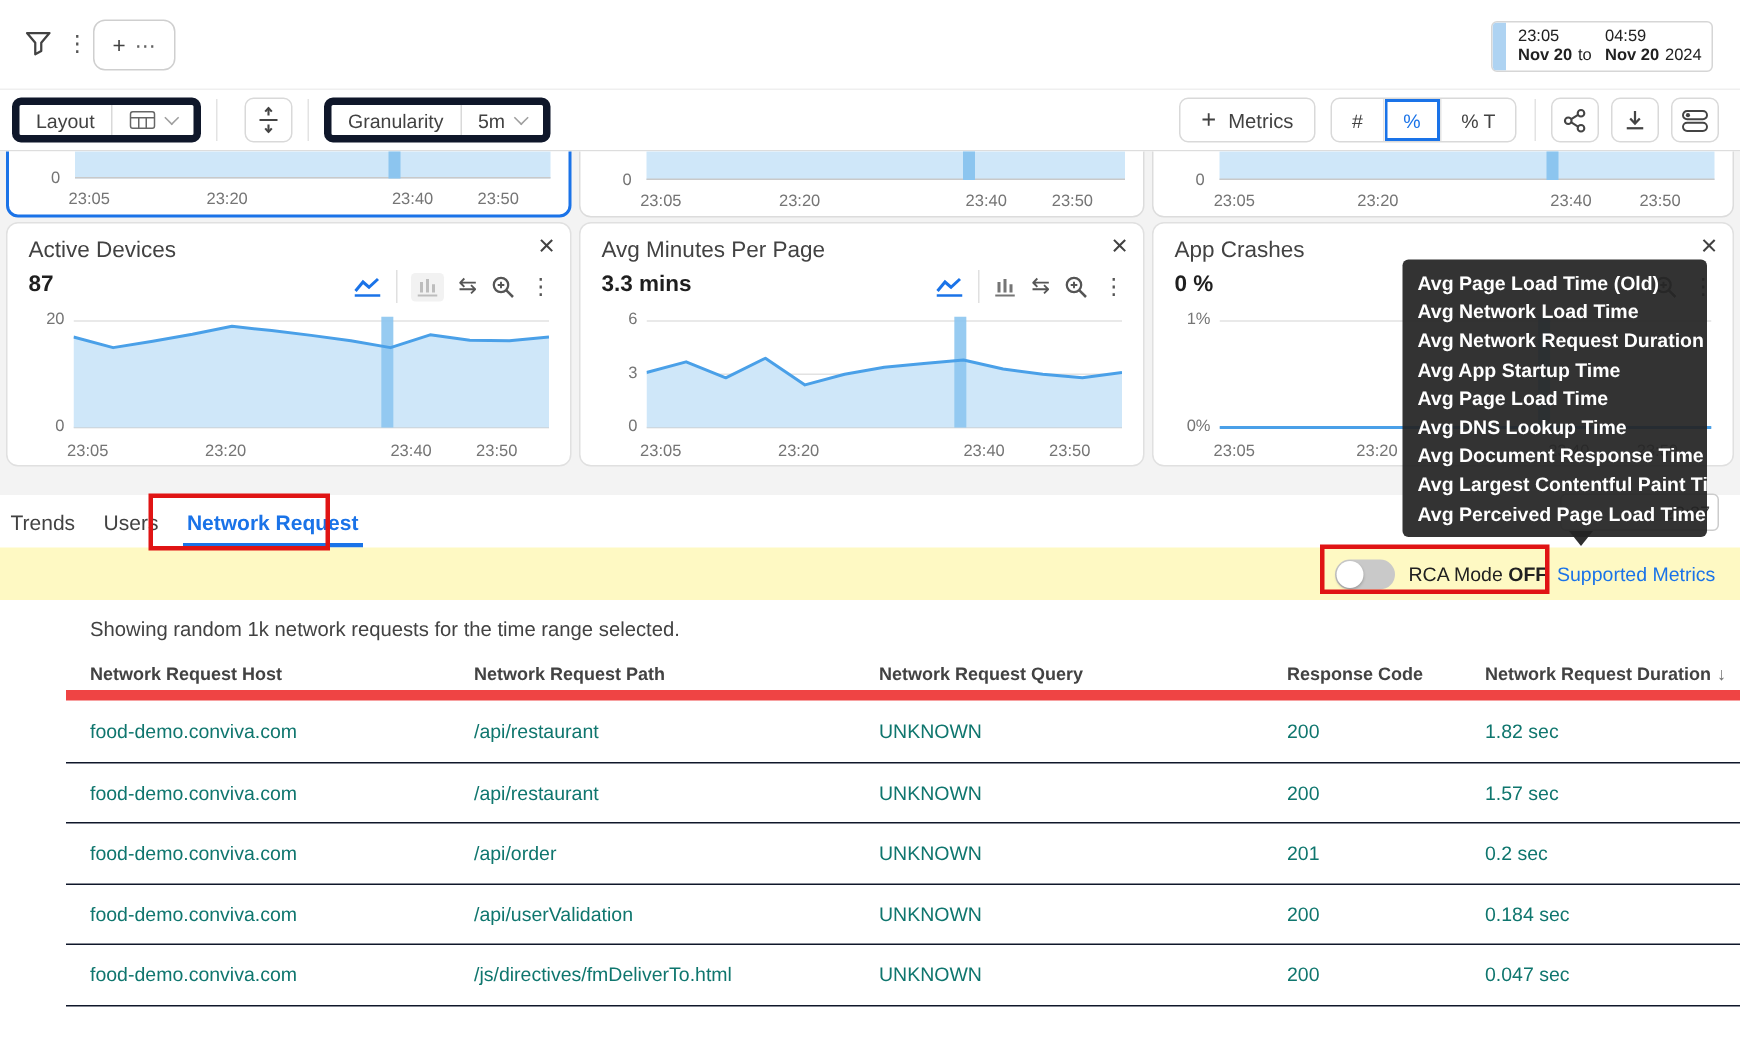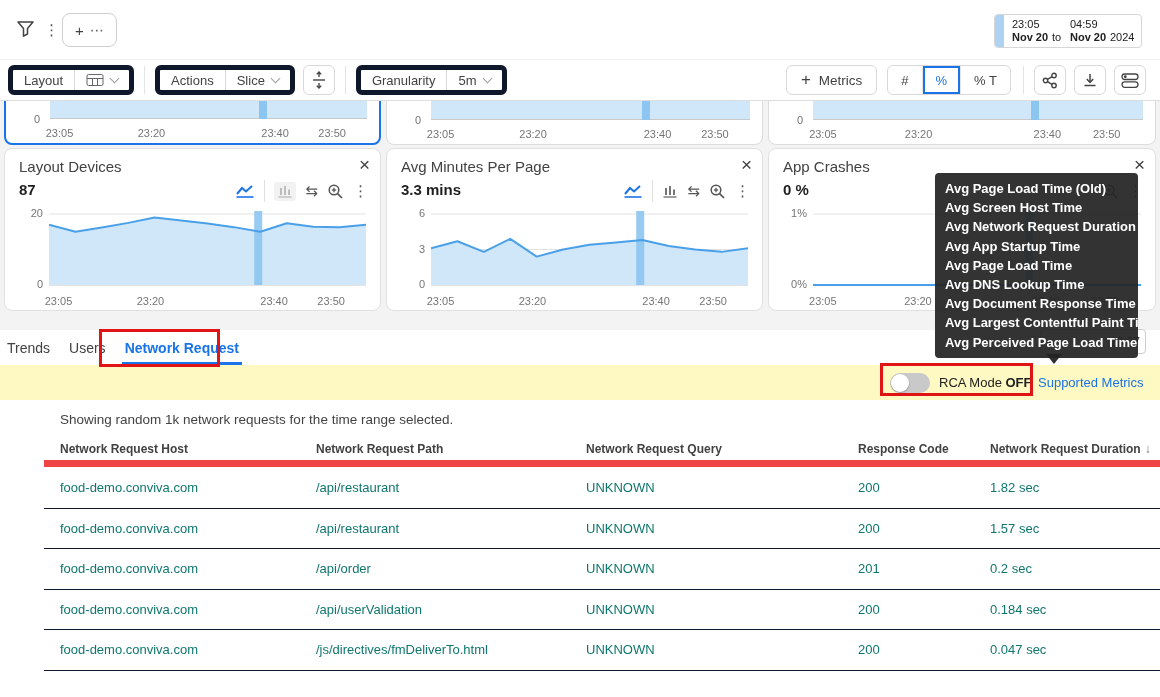--- a/index.html
+++ b/index.html
@@ -175,29 +175,20 @@
               <rect x="1" y="1.5" width="16" height="11" rx="1.5" fill="none" stroke="#666"></rect>
           <line x1="1" y1="5.5" x2="17" y2="5.5" stroke="#666"></line>
               <line x1="6.5" y1="5.5" x2="6.5" y2="12.5" stroke="#666"></line>
           <line x1="11.5" y1="5.5" x2="11.5" y2="12.5" stroke="#666"></line>
             </svg>
         </span>
         <span class="chev"></span>
       </div>
     </div>
     <div class="tb-div"></div>
-    <div class="tb-group">
-      <div class="tb-seg">
-        <span>Actions</span>
-      </div>
-      <div class="tb-seg">
-        <span>Slice</span>
-        <span class="chev"></span>
-      </div>
-    </div>
     <div class="sq-btn">
       <span>
         <svg width="16" height="18" viewBox="0 0 16 18">
             <line x1="2" y1="9" x2="14" y2="9" stroke="#444" stroke-width="1.4"></line>
         <line x1="8" y1="1" x2="8" y2="6" stroke="#444" stroke-width="1.4"></line>
             <path d="M5.8,3.4 L8,1 L10.2,3.4" fill="none" stroke="#444" stroke-width="1.4"></path>
         <line x1="8" y1="12" x2="8" y2="17" stroke="#444" stroke-width="1.4"></line>
             <path d="M5.8,14.6 L8,17 L10.2,14.6" fill="none" stroke="#444" stroke-width="1.4"></path>
           </svg>
       </span>
@@ -286,21 +277,21 @@
         <div class="pbar" style="left: 66%;"></div>
         <span class="pzero">0</span>
       <span class="pxlab" style="left: 9.9px;">23:05</span>
           <span class="pxlab" style="left: 105.6px;">23:20</span>
           <span class="pxlab" style="left: 234.3px;">23:40</span>
           <span class="pxlab" style="left: 293.7px;">23:50</span>
         </div>
     </div>
 
     <div class="card card1">
-      <div class="card-title">Layout Devices</div>
+      <div class="card-title">Active Devices</div>
       <span class="card-x">×</span>
       <div class="card-value">87</div>
       <div class="card-icons">
         <span>
           <svg width="20" height="16" viewBox="0 0 20 16">
               <path d="M2,11 L7,5 L11,8.5 L17,3" fill="none" stroke="#1a73e8" stroke-width="2"></path>
           <line x1="1.5" y1="14" x2="18.5" y2="14" stroke="#1a73e8" stroke-width="1.6"></line>
             </svg>
         </span>
         <span class="ic-div"></span>
@@ -428,21 +419,21 @@
         </div>
     </div>
   </div>
 
   <div class="behind-tip">
     <span>23:37</span>
   </div>
 
   <div class="menu">
     <div class="menu-item">Avg Page Load Time (Old)</div>
-    <div class="menu-item">Avg Screen Host Time</div>
+    <div class="menu-item">Avg Network Load Time</div>
     <div class="menu-item">Avg Network Request Duration</div>
     <div class="menu-item">Avg App Startup Time</div>
     <div class="menu-item">Avg Page Load Time</div>
     <div class="menu-item">Avg DNS Lookup Time</div>
     <div class="menu-item">Avg Document Response Time</div>
     <div class="menu-item">Avg Largest Contentful Paint Time</div>
     <div class="menu-item">Avg Perceived Page Load Time</div>
   </div>
   <div class="menu-arrow"></div>
 

